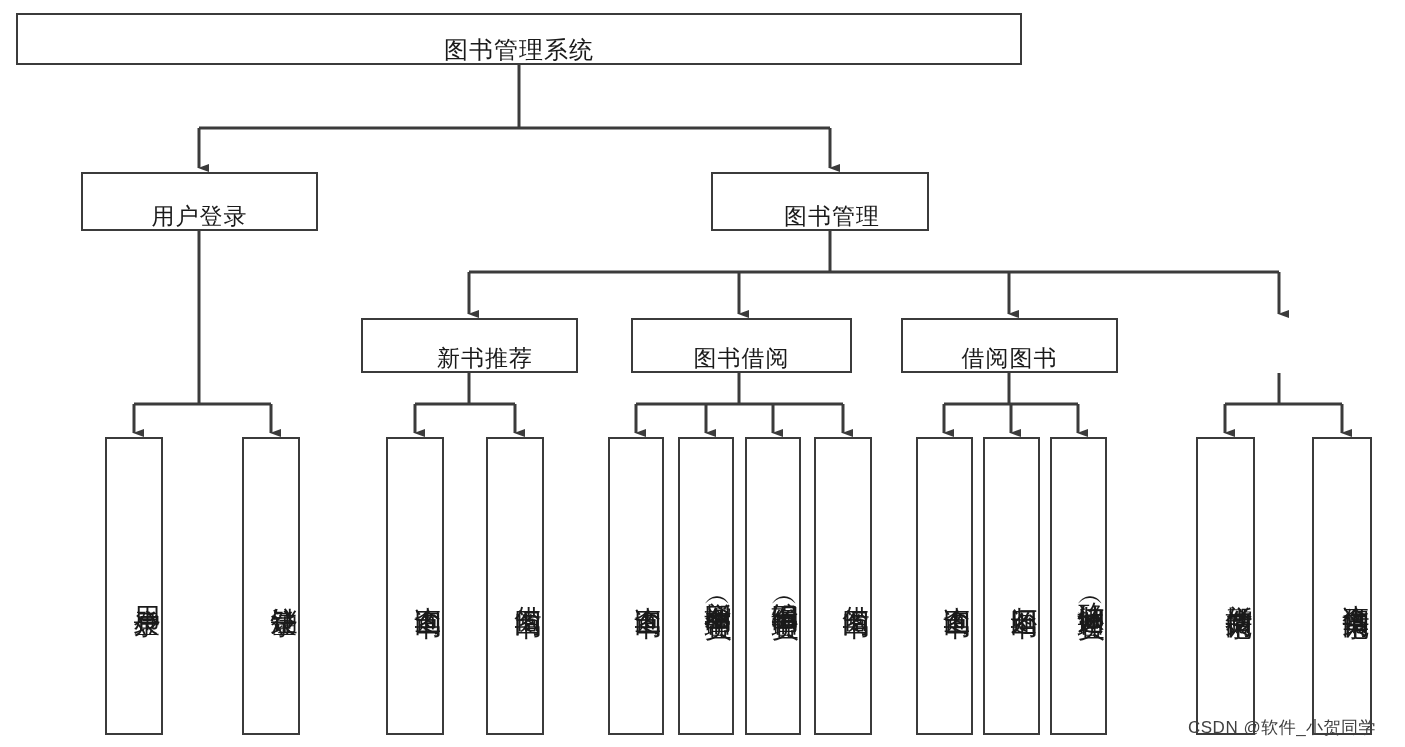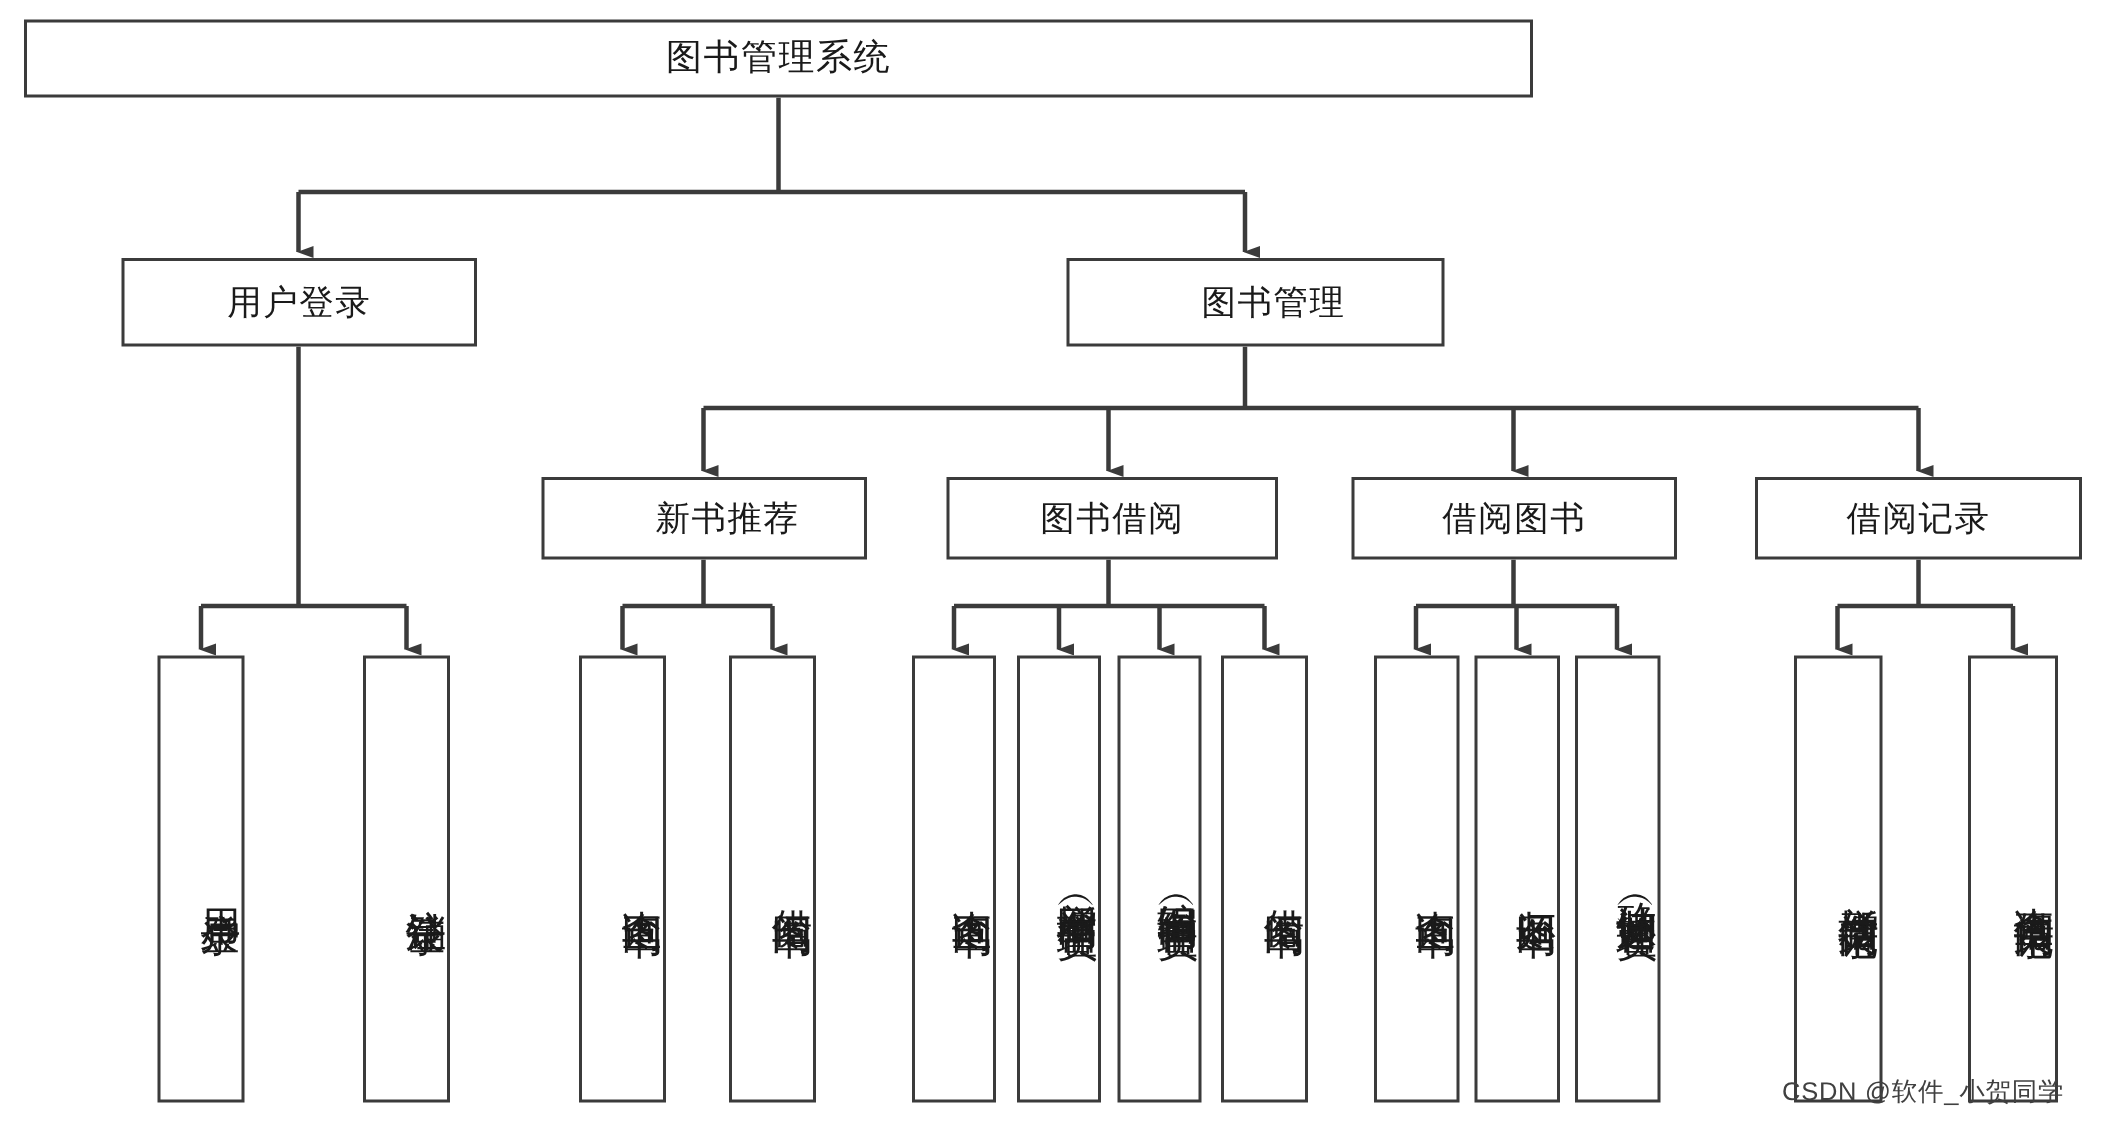--- a/index.html
+++ b/index.html
@@ -25,21 +25,21 @@
     height: 747px;
     pointer-events: none;
   }
   .node {
     position: absolute;
     box-sizing: border-box;
     border: 2.5px solid #3b3b3b;
     background: #ffffff;
     color: #1a1a1a;
     display: flex;
-    align-items: center;
+    align-items: flex-end;
     justify-content: center;
     text-align: center;
   }
   .node.horizontal {
     font-size: 23px;
     letter-spacing: 1px;
     line-height: 1.1;
   }
   .node.vertical {
     writing-mode: vertical-rl;
@@ -127,35 +127,32 @@
     </g>
   </svg>
 
   <div class="node horizontal title" id="root-node" style="left: 16px; top: 13px; width: 1006px; height: 52px;">
     <span>图书管理系统</span>
   </div>
 
   <div class="node horizontal" id="l2-0" style="left: 81px; top: 172px; width: 237px; height: 59px;">
     <span>用户登录</span>
   </div>
-  <div class="node horizontal" id="l2-1" style="left: 711px; top: 172px; width: 252px; height: 59px; padding-left: 24px;">
+  <div class="node horizontal" id="l2-1" style="left: 711px; top: 172px; width: 218px; height: 59px; padding-left: 24px;">
     <span>图书管理</span>
   </div>
 
   <div class="node horizontal" id="l3-0" style="left: 361px; top: 318px; width: 217px; height: 55px; padding-left: 31px;">
     <span>新书推荐</span>
   </div>
   <div class="node horizontal" id="l3-1" style="left: 631px; top: 318px; width: 221px; height: 55px;">
     <span>图书借阅</span>
   </div>
   <div class="node horizontal" id="l3-2" style="left: 901px; top: 318px; width: 217px; height: 55px;">
     <span>借阅图书</span>
-  </div>
-  <div class="node horizontal" id="l3-3" style="left: 1170px; top: 318px; width: 218px; height: 55px;">
-    <span>借阅记录</span>
   </div>
 
   <div class="node vertical" id="lf-0" style="left: 105px; top: 437px; width: 58px; height: 298px;">
     <span class="vtext">用户登录</span>
   </div>
   <div class="node vertical" id="lf-1" style="left: 242px; top: 437px; width: 58px; height: 298px;">
     <span class="vtext">注销登录</span>
   </div>
   <div class="node vertical" id="lf-2" style="left: 386px; top: 437px; width: 58px; height: 298px;">
     <span class="vtext">查询图书</span>

